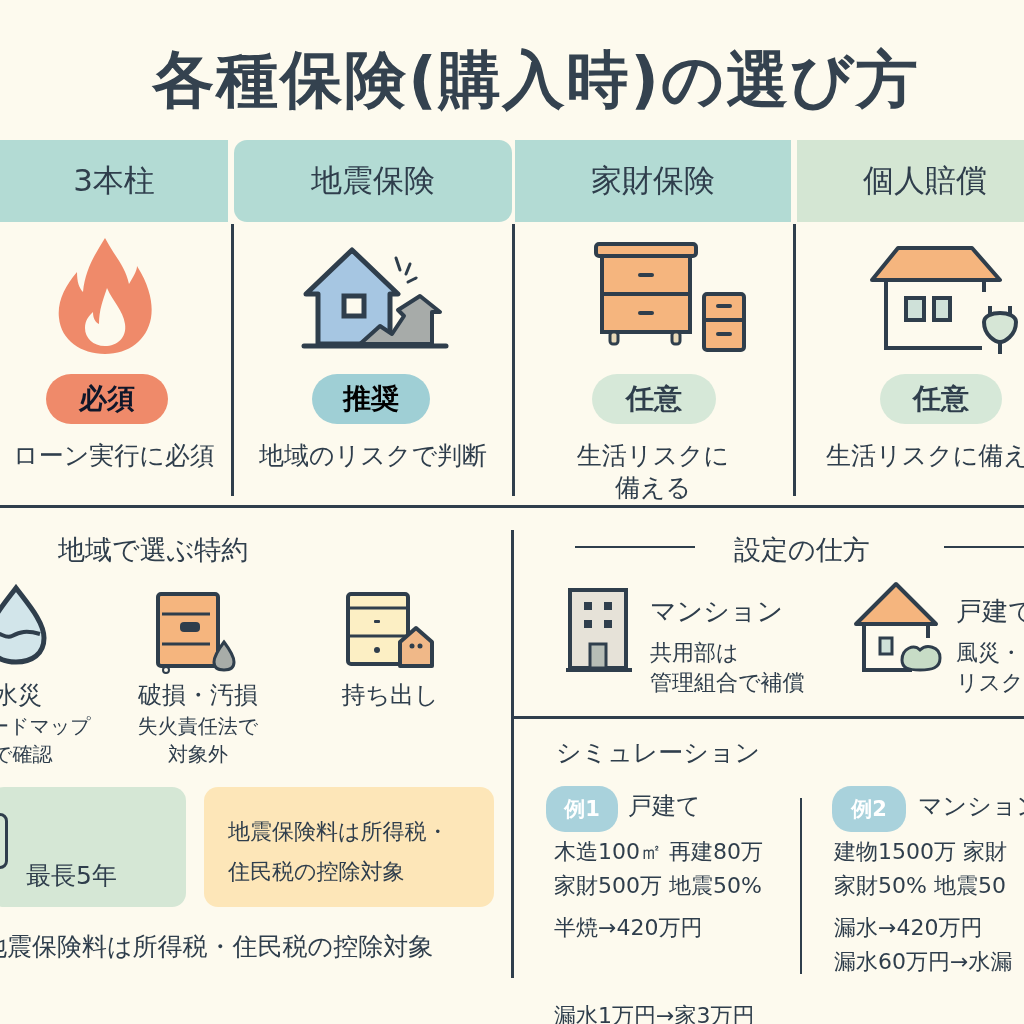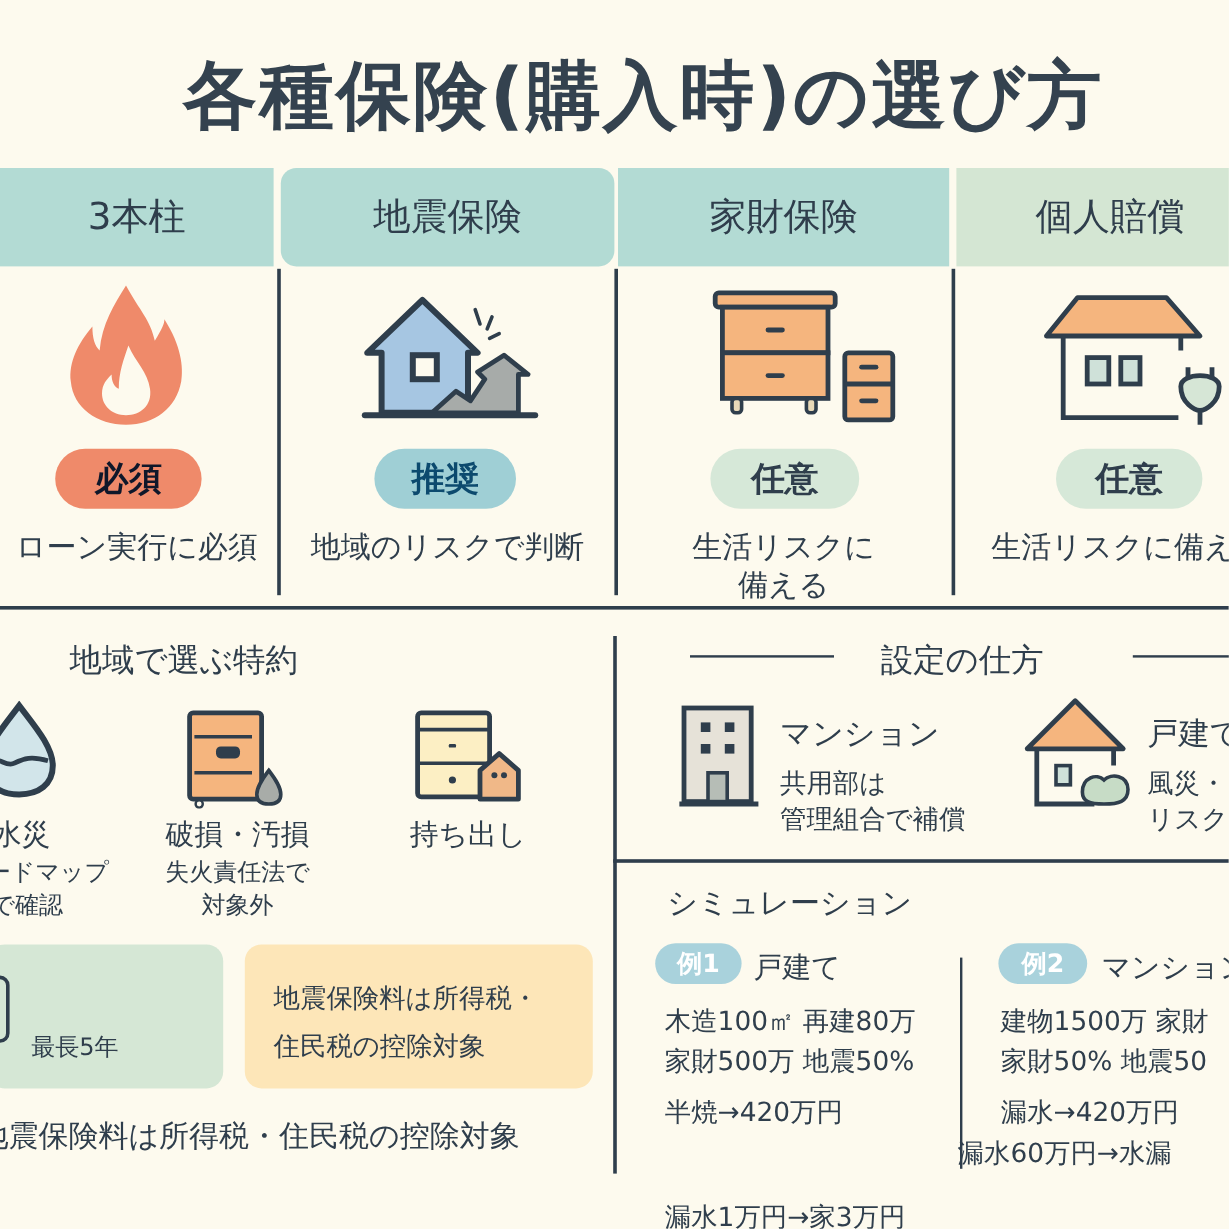--- a/index.html
+++ b/index.html
@@ -25,21 +25,21 @@
   }
   .desc { font-size:25px; text-align:center; line-height:32px; white-space:nowrap; }
   .sect { font-size:27px; white-space:nowrap; }
   .item-label { font-size:24px; text-align:center; white-space:nowrap; line-height:30px; }
   .item-sub { font-size:20px; text-align:center; white-space:nowrap; line-height:28px; }
   .note {
     border-radius:14px; padding:0; box-sizing:border-box;
   }
   .sim-line { font-size:22px; white-space:nowrap; line-height:32px; }
   .pill {
-    height:34px; border-radius:19px; background:#a9d2dc; color:#fff;
+    height:46px; border-radius:19px; background:#a9d2dc; color:#fff;
     display:flex; align-items:center; justify-content:center; font-size:21px; font-weight:bold;
   }
 </style>
 </head>
 <body>
 
 <div class="abs title">各種保険(購入時)の選び方</div>
 
 <div class="abs tab" style="left:0;width:228px;background:#b3dbd4;">
   <span>3本柱</span>
@@ -69,21 +69,21 @@
 
 <svg class="abs" style="left:300px;top:244px;" width="150" height="110" viewBox="0 0 150 110">
   <path d="M6 50 L52 6 L98 50 L90 50 L90 100 L18 100 L18 50 Z" fill="#a6c6e2" stroke="#2f3e4c" stroke-width="5" stroke-linejoin="round"></path>
   <rect x="44" y="52" width="20" height="20" fill="#fdfaee" stroke="#2f3e4c" stroke-width="5"></rect>
   <path d="M60 100 L80 82 L92 90 L104 72 L98 66 L120 52 L140 68 L132 68 L132 100 Z" fill="#a7aba9" stroke="#2f3e4c" stroke-width="4" stroke-linejoin="round"></path>
   <line x1="4" y1="102" x2="146" y2="102" stroke="#2f3e4c" stroke-width="5" stroke-linecap="round"></line>
   <line x1="96" y1="14" x2="100" y2="26" stroke="#2f3e4c" stroke-width="3" stroke-linecap="round"></line>
   <line x1="110" y1="20" x2="106" y2="30" stroke="#2f3e4c" stroke-width="3" stroke-linecap="round"></line>
   <line x1="116" y1="34" x2="108" y2="38" stroke="#2f3e4c" stroke-width="3" stroke-linecap="round"></line>
 </svg>
-<div class="abs badge" style="left:312px;top:374px;width:118px;background:#9fcfd5;color:#0c4a6e;">
+<div class="abs badge" style="left:312px;top:374px;width:118px;background:#9fcfd5;color:#000000;">
   <span>推奨</span>
 </div>
 <div class="abs desc" style="left:234px;top:440px;width:278px;">地域のリスクで判断</div>
 
 <svg class="abs" style="left:592px;top:240px;" width="160" height="112" viewBox="0 0 160 112">
   <rect x="4" y="4" width="100" height="12" rx="3" fill="#f5b57e" stroke="#2f3e4c" stroke-width="4"></rect>
   <rect x="10" y="16" width="88" height="38" fill="#f5b57e" stroke="#2f3e4c" stroke-width="4"></rect>
   <rect x="10" y="54" width="88" height="38" fill="#f5b57e" stroke="#2f3e4c" stroke-width="4"></rect>
   <line x1="48" y1="35" x2="60" y2="35" stroke="#2f3e4c" stroke-width="4" stroke-linecap="round"></line>
   <line x1="48" y1="73" x2="60" y2="73" stroke="#2f3e4c" stroke-width="4" stroke-linecap="round"></line>
@@ -149,21 +149,21 @@
   <rect x="30" y="30" width="6" height="3" rx="1" fill="#2f3e4c"></rect>
   <circle cx="33" cy="60" r="3" fill="#2f3e4c"></circle>
   <path d="M56 52 L72 38 L88 52 L88 76 L56 76 Z" fill="#f0b888" stroke="#2f3e4c" stroke-width="4" stroke-linejoin="round"></path>
   <circle cx="68" cy="56" r="2.5" fill="#2f3e4c"></circle>
   <circle cx="76" cy="56" r="2.5" fill="#2f3e4c"></circle>
 </svg>
 <div class="abs item-label" style="left:310px;top:680px;width:160px;">持ち出し</div>
 
 <div class="abs note" style="left:-10px;top:787px;width:196px;height:120px;background:#d5e7d5;">
   <div class="abs" style="left:-6px;top:26px;width:18px;height:50px;border:3px solid #2f3e4c;border-radius:8px;"></div>
-  <div class="abs" style="left:36px;top:72px;font-size:20px;white-space:nowrap;">最長5年</div>
+  <div class="abs" style="left:36px;top:72px;font-size:25px;white-space:nowrap;">最長5年</div>
 </div>
 <div class="abs note" style="left:204px;top:787px;width:290px;height:120px;background:#fde6b8;">
   <div class="abs" style="left:24px;top:30px;font-size:22px;white-space:nowrap;">地震保険料は所得税・</div>
   <div class="abs" style="left:24px;top:70px;font-size:22px;white-space:nowrap;">住民税の控除対象</div>
 </div>
 <div class="abs" style="left:-18px;top:930px;font-size:25px;white-space:nowrap;">地震保険料は所得税・住民税の控除対象</div>
 
 <div class="abs vline" style="left:511px;top:530px;height:448px;"></div>
 
 <div class="abs" style="left:575px;top:546px;width:120px;height:2px;background:#2f3e4c;"></div>
@@ -209,13 +209,13 @@
 
 <div class="abs vline" style="left:800px;top:798px;height:176px;width:2px;"></div>
 
 <div class="abs pill" style="left:832px;top:786px;width:74px;">
   <span>例2</span>
 </div>
 <div class="abs" style="left:918px;top:790px;font-size:24px;white-space:nowrap;">マンション</div>
 <div class="abs sim-line" style="left:834px;top:836px;">建物1500万 家財</div>
 <div class="abs sim-line" style="left:834px;top:870px;">家財50% 地震50</div>
 <div class="abs sim-line" style="left:834px;top:912px;">漏水→420万円</div>
-<div class="abs sim-line" style="left:798px;top:946px;">漏水60万円→水漏</div>
+<div class="abs sim-line" style="left:834px;top:946px;">漏水60万円→水漏</div>
 
 </body></html>

